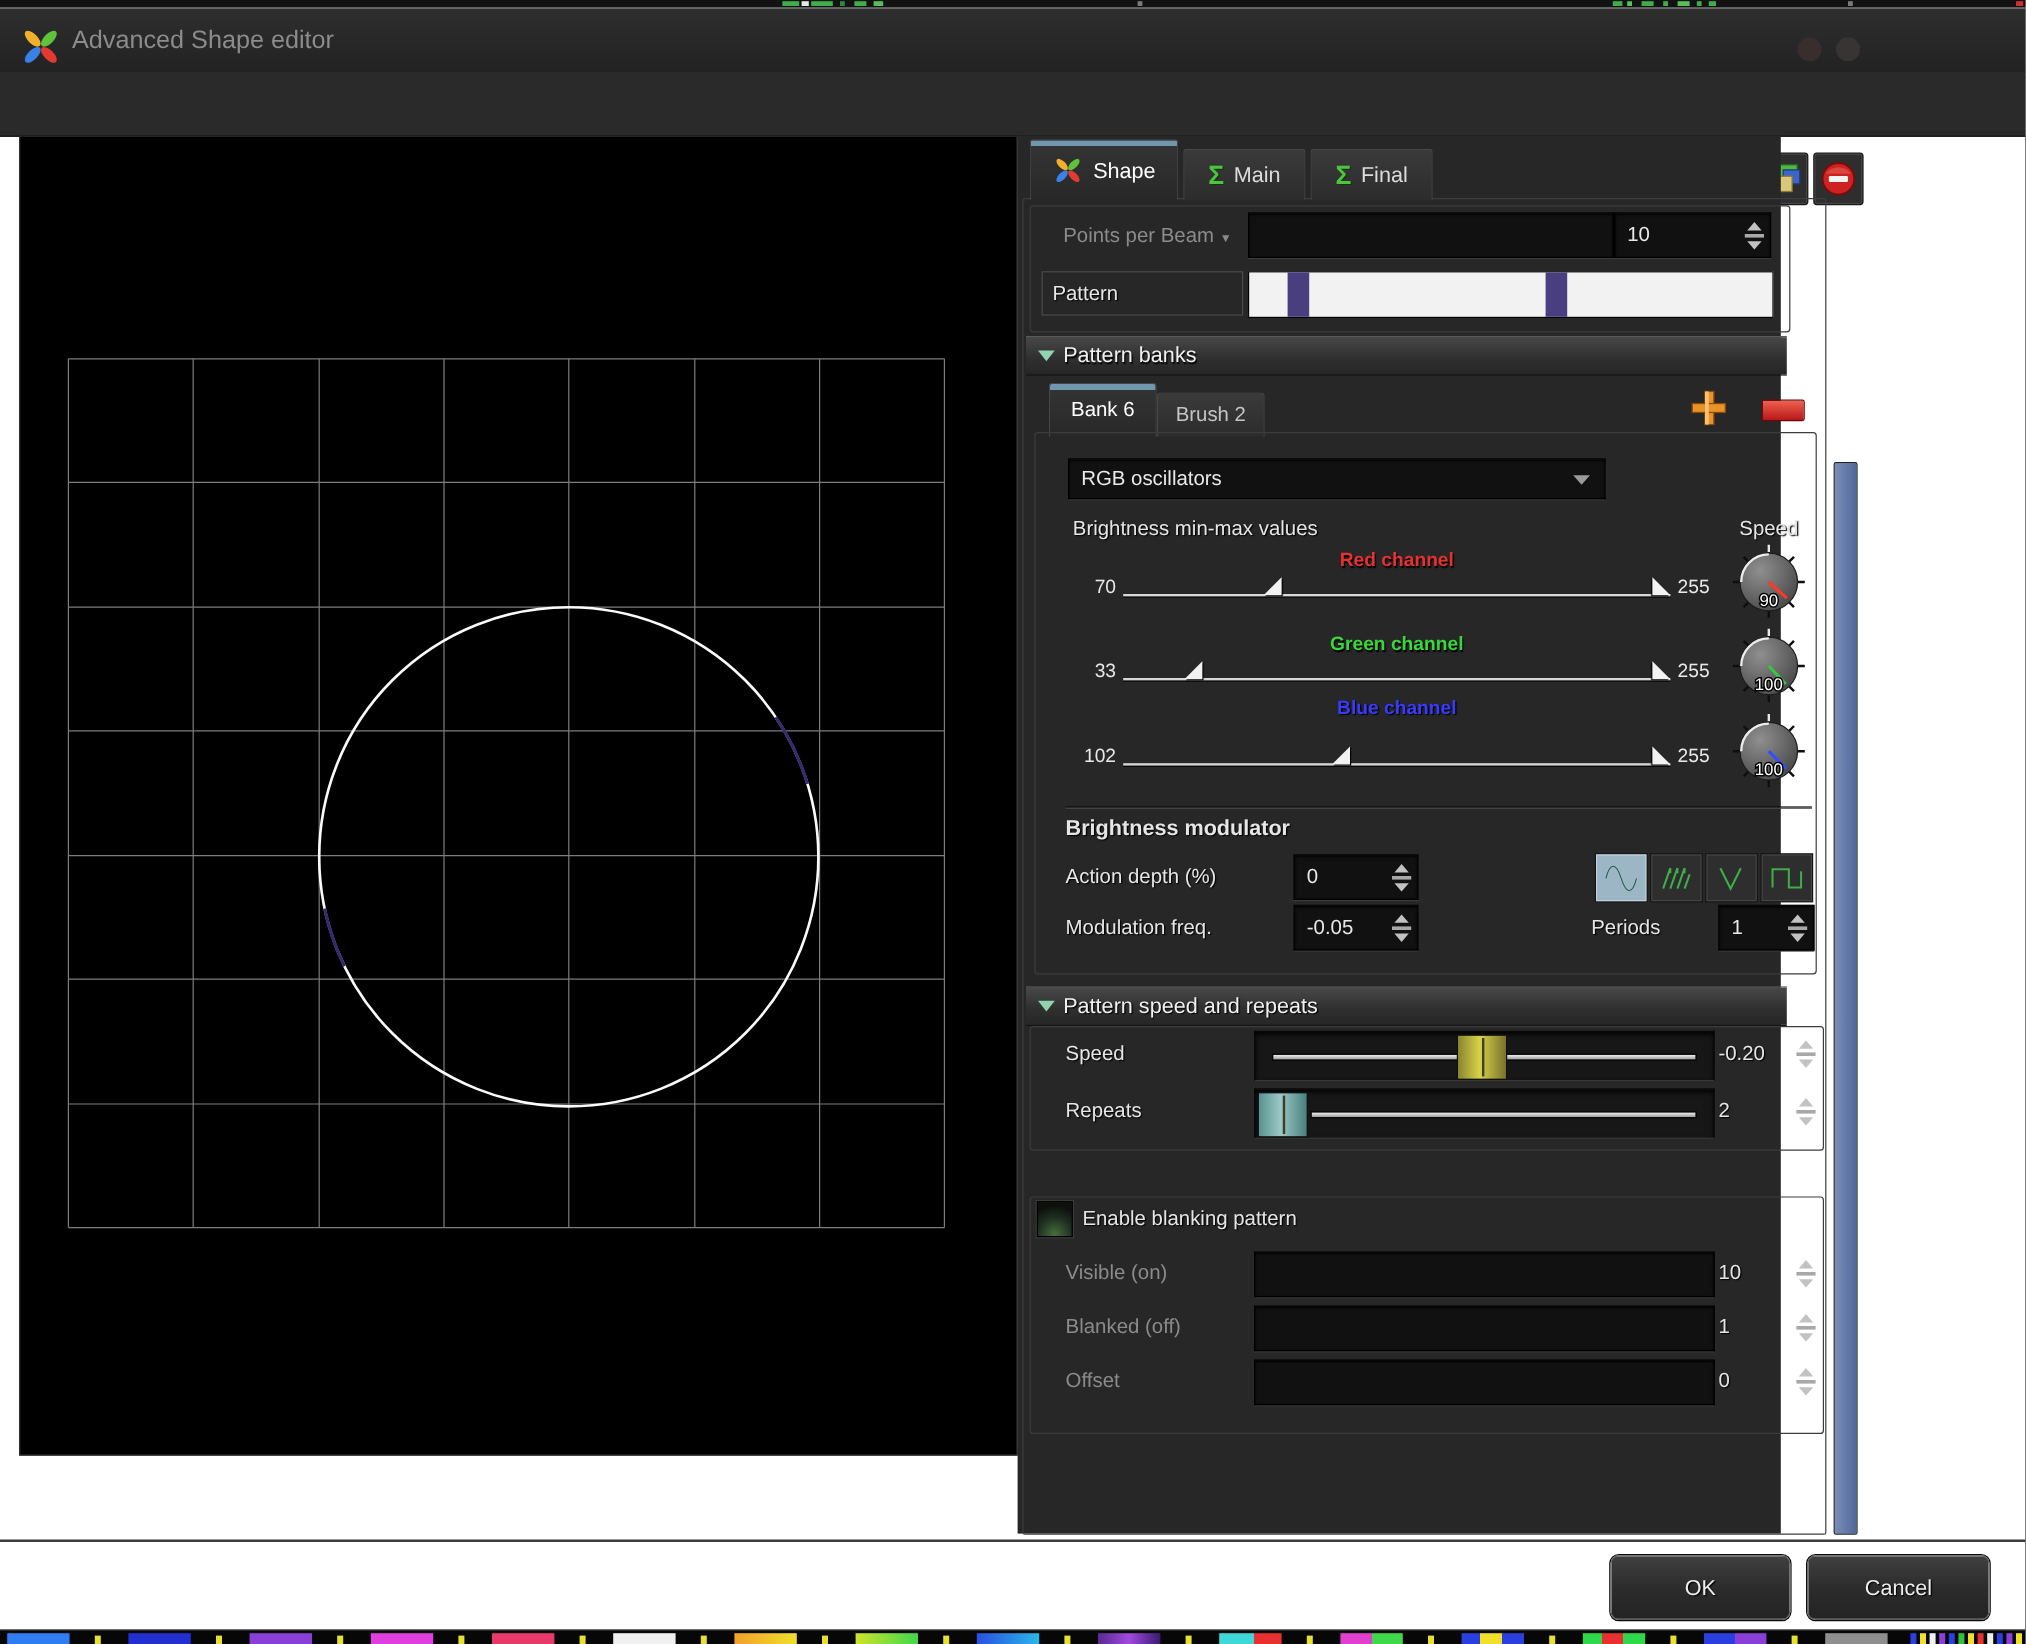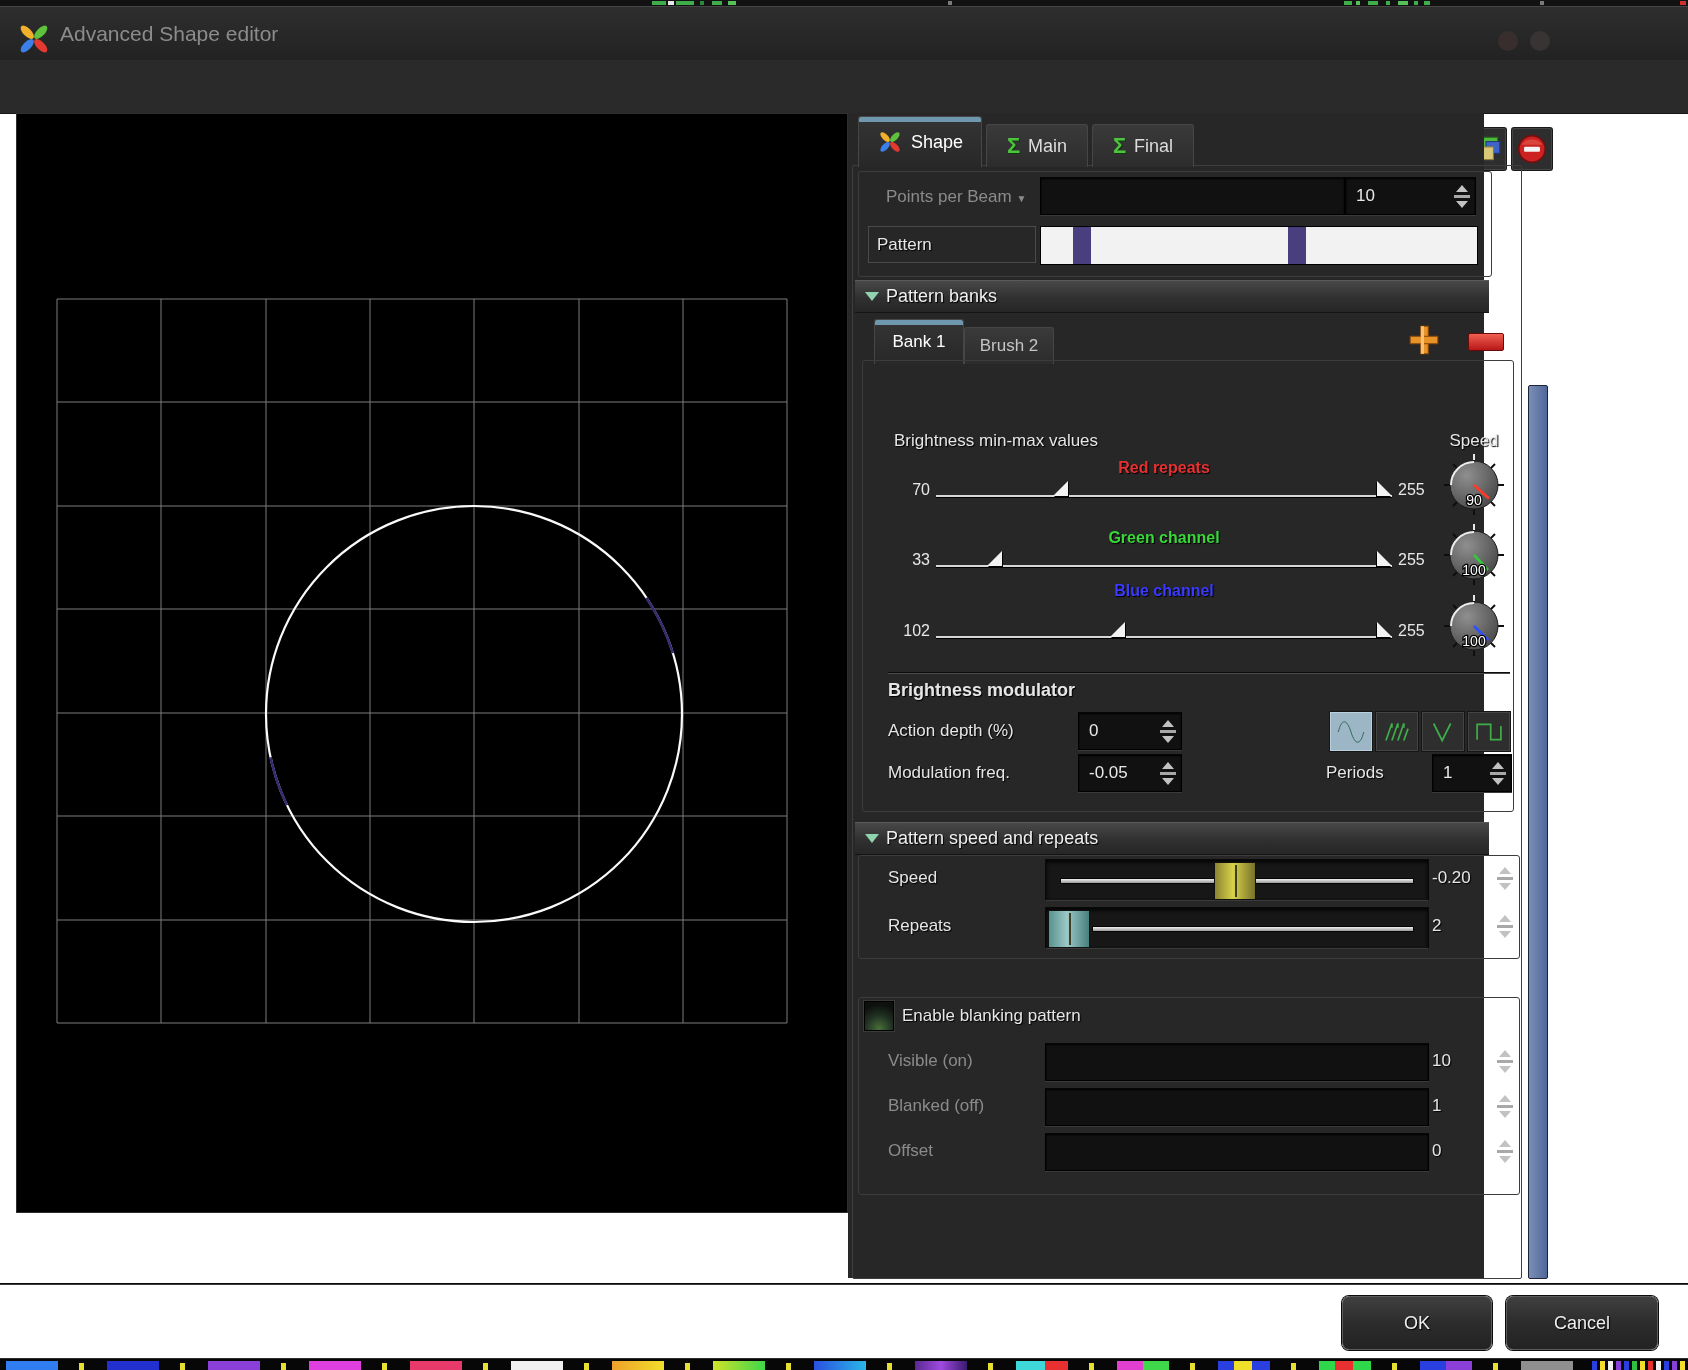--- a/index.html
+++ b/index.html
@@ -325,40 +325,44 @@
     <div class="abs" style="left:192px;top:113px;width:436px;height:37px;background:#f2f2f2;border:1px solid #000">
       <span class="stripe" style="left:32px;background:#4a3f7e"></span>
       <span class="stripe" style="left:247px;background:#4a3f7e"></span>
     </div>
 
     <div class="abs hdr" style="top:167px">
       <span class="tri"></span>
       <span>Pattern banks</span>
     </div>
     <div class="tab active" style="left:26px;top:206px;width:88px;height:44px;font-size:17px">
-      <span>Bank 1</span>
+      <span>Bank 6</span>
     </div>
     <div class="tab" style="left:116px;top:214px;width:88px;height:36px;font-size:17px;color:#c4c4c4">
       <span>Brush 2</span>
     </div>
     <div class="abs" style="left:558px;top:210px;width:36px;height:34px">
       <svg viewBox="0 0 32 32" width="36" height="34">
           <rect x="13" y="3" width="7" height="26" fill="#e8922a" stroke="#8a4a0a"></rect>
           <rect x="3" y="12.5" width="26" height="7" fill="#e8922a" stroke="#8a4a0a"></rect>
           <rect x="13" y="3" width="3" height="26" fill="#f8c070"></rect>
         </svg>
     </div>
     <div class="abs" style="left:620px;top:220px;width:34px;height:16px;border-radius:2px;background:linear-gradient(#f06050,#b81818);border:1px solid #6a0a0a"></div>
 
     <div class="abs gbox" style="left:14px;top:247px;width:650px;height:450px"></div>
 
+    <div class="abs vbox" style="left:42px;top:269px;width:448px;height:34px">
+      <span class="val" style="top:6px">RGB oscillators</span>
+      <span class="dd-caret"></span>
+    </div>
     <div class="abs lbl" style="left:46px;top:318px">Brightness min-max values</div>
     <div class="abs lbl" style="left:592px;top:318px;width:68px;text-align:center">Speed</div>
 
-    <div class="abs ch-label" style="top:346px;color:#e83030">Red repeats</div>
+    <div class="abs ch-label" style="top:346px;color:#e83030">Red channel</div>
     <div class="mm" style="left:28px;top:368px;width:54px;text-align:right">70</div>
     <div class="abs ch-track" style="top:368px">
       <span class="ch-line"></span>
       <span class="h-min" style="left:27.5%"></span>
       <span class="h-max"></span>
     </div>
     <div class="mm" style="left:550px;top:368px">255</div>
     <div class="abs" style="left:594px;top:340px;width:64px;height:64px">
       <svg viewBox="0 0 64 64" width="64" height="64">
         <g stroke="#0e0e0e" stroke-width="2">

